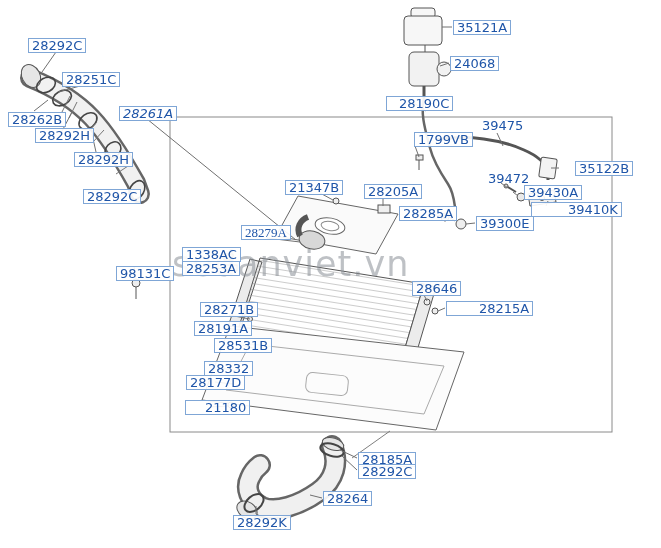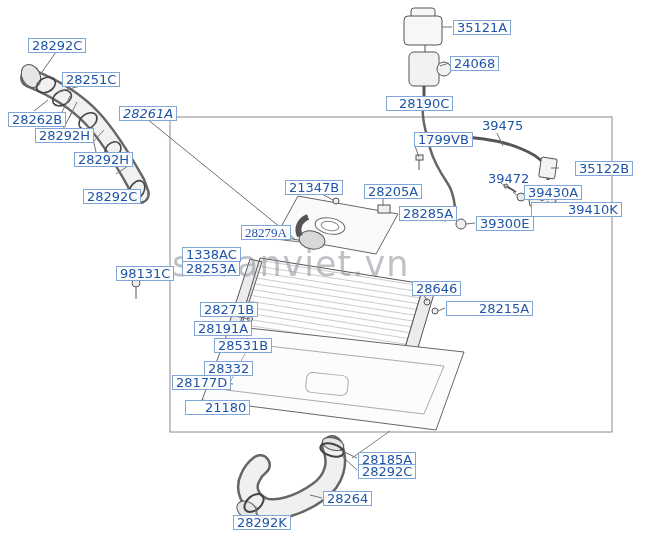--- a/index.html
+++ b/index.html
@@ -211,21 +211,21 @@
       <div class="part-label" style="left: 476px; top: 216px;">39300E</div>
       <div class="part-label" style="left: 241px; top: 225px; font-family: Liberation Serif, serif;">28279A</div>
       <div class="part-label" style="left: 182px; top: 247px;">1338AC</div>
       <div class="part-label" style="left: 182px; top: 261px;">28253A</div>
       <div class="part-label" style="left: 412px; top: 281px;">28646</div>
       <div class="part-label" style="left: 446px; top: 301px; padding-left: 32px;">28215A</div>
       <div class="part-label" style="left: 200px; top: 302px;">28271B</div>
       <div class="part-label" style="left: 194px; top: 321px;">28191A</div>
       <div class="part-label" style="left: 214px; top: 338px;">28531B</div>
       <div class="part-label" style="left: 197px; top: 361px; margin-left: 7px;">28332</div>
-      <div class="part-label" style="left: 172px; top: 375px;">28177D</div>
+      <div class="part-label" style="left: 186px; top: 375px;">28177D</div>
       <div class="part-label" style="left: 185px; top: 400px; padding-left: 19px;">21180</div>
       <div class="part-label" style="left: 358px; top: 452px;">28185A</div>
       <div class="part-label" style="left: 358px; top: 464px;">28292C</div>
       <div class="part-label" style="left: 323px; top: 491px;">28264</div>
       <div class="part-label" style="left: 233px; top: 515px;">28292K</div>
     </div>
 
 </div>
 
 </body></html>

